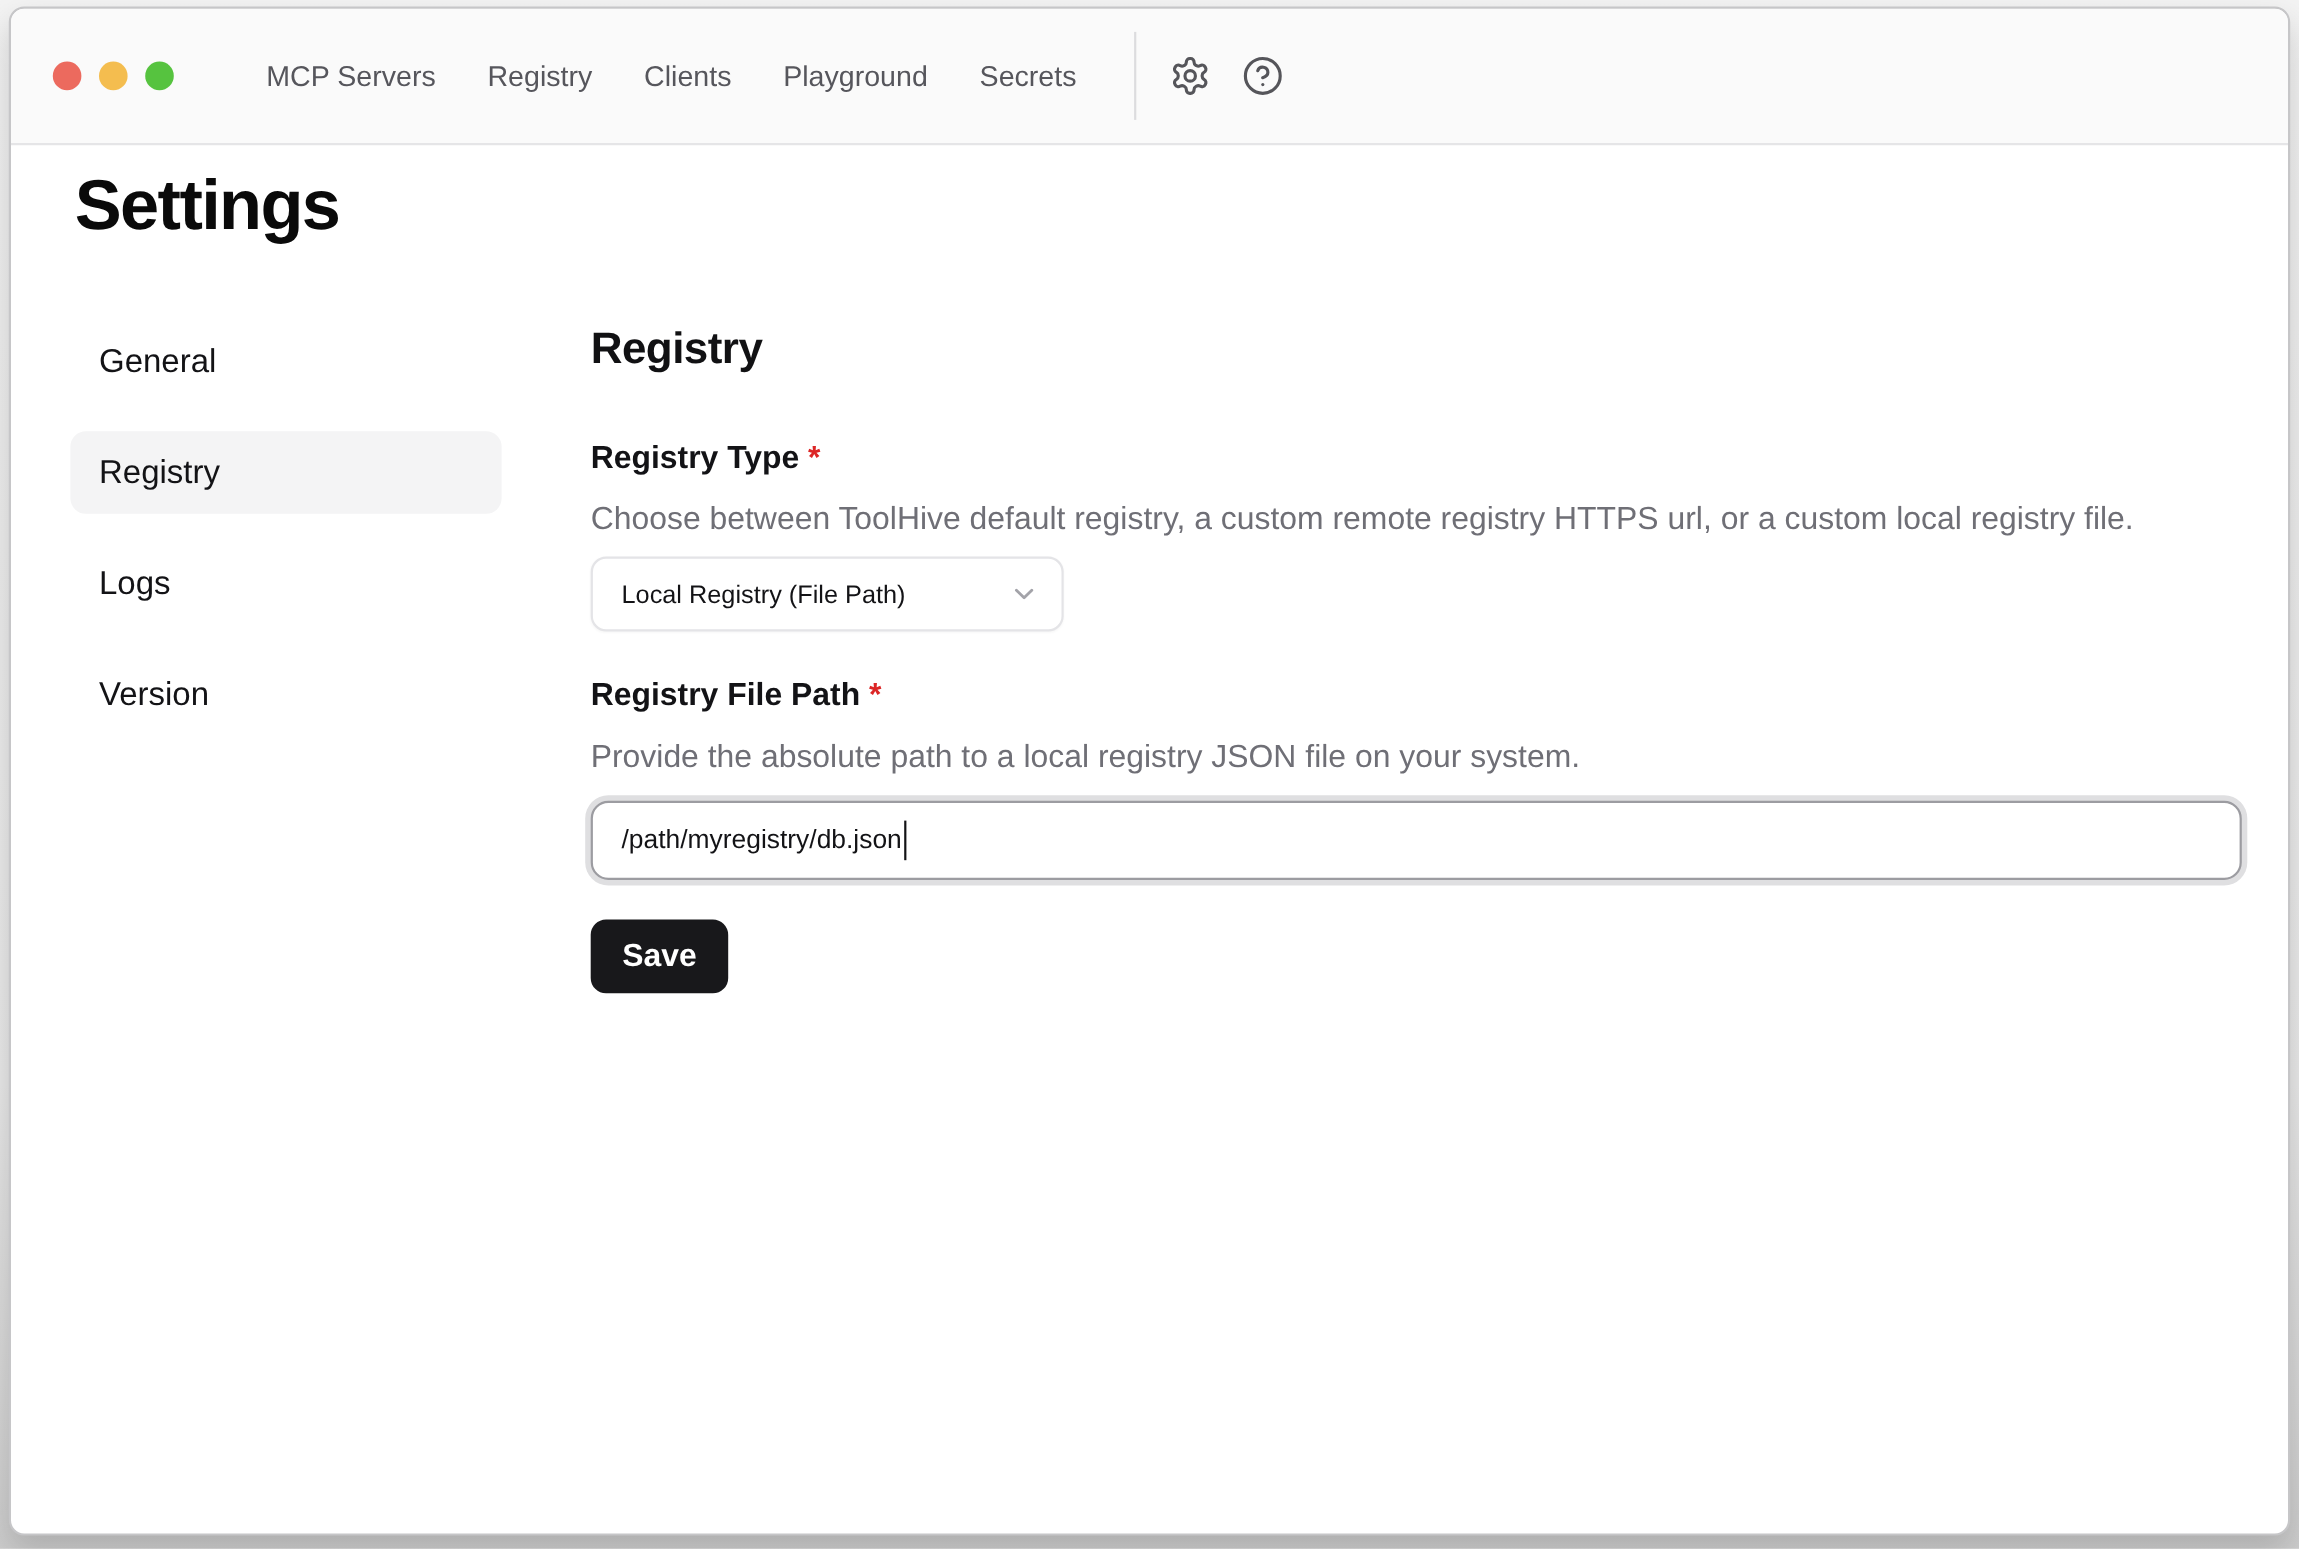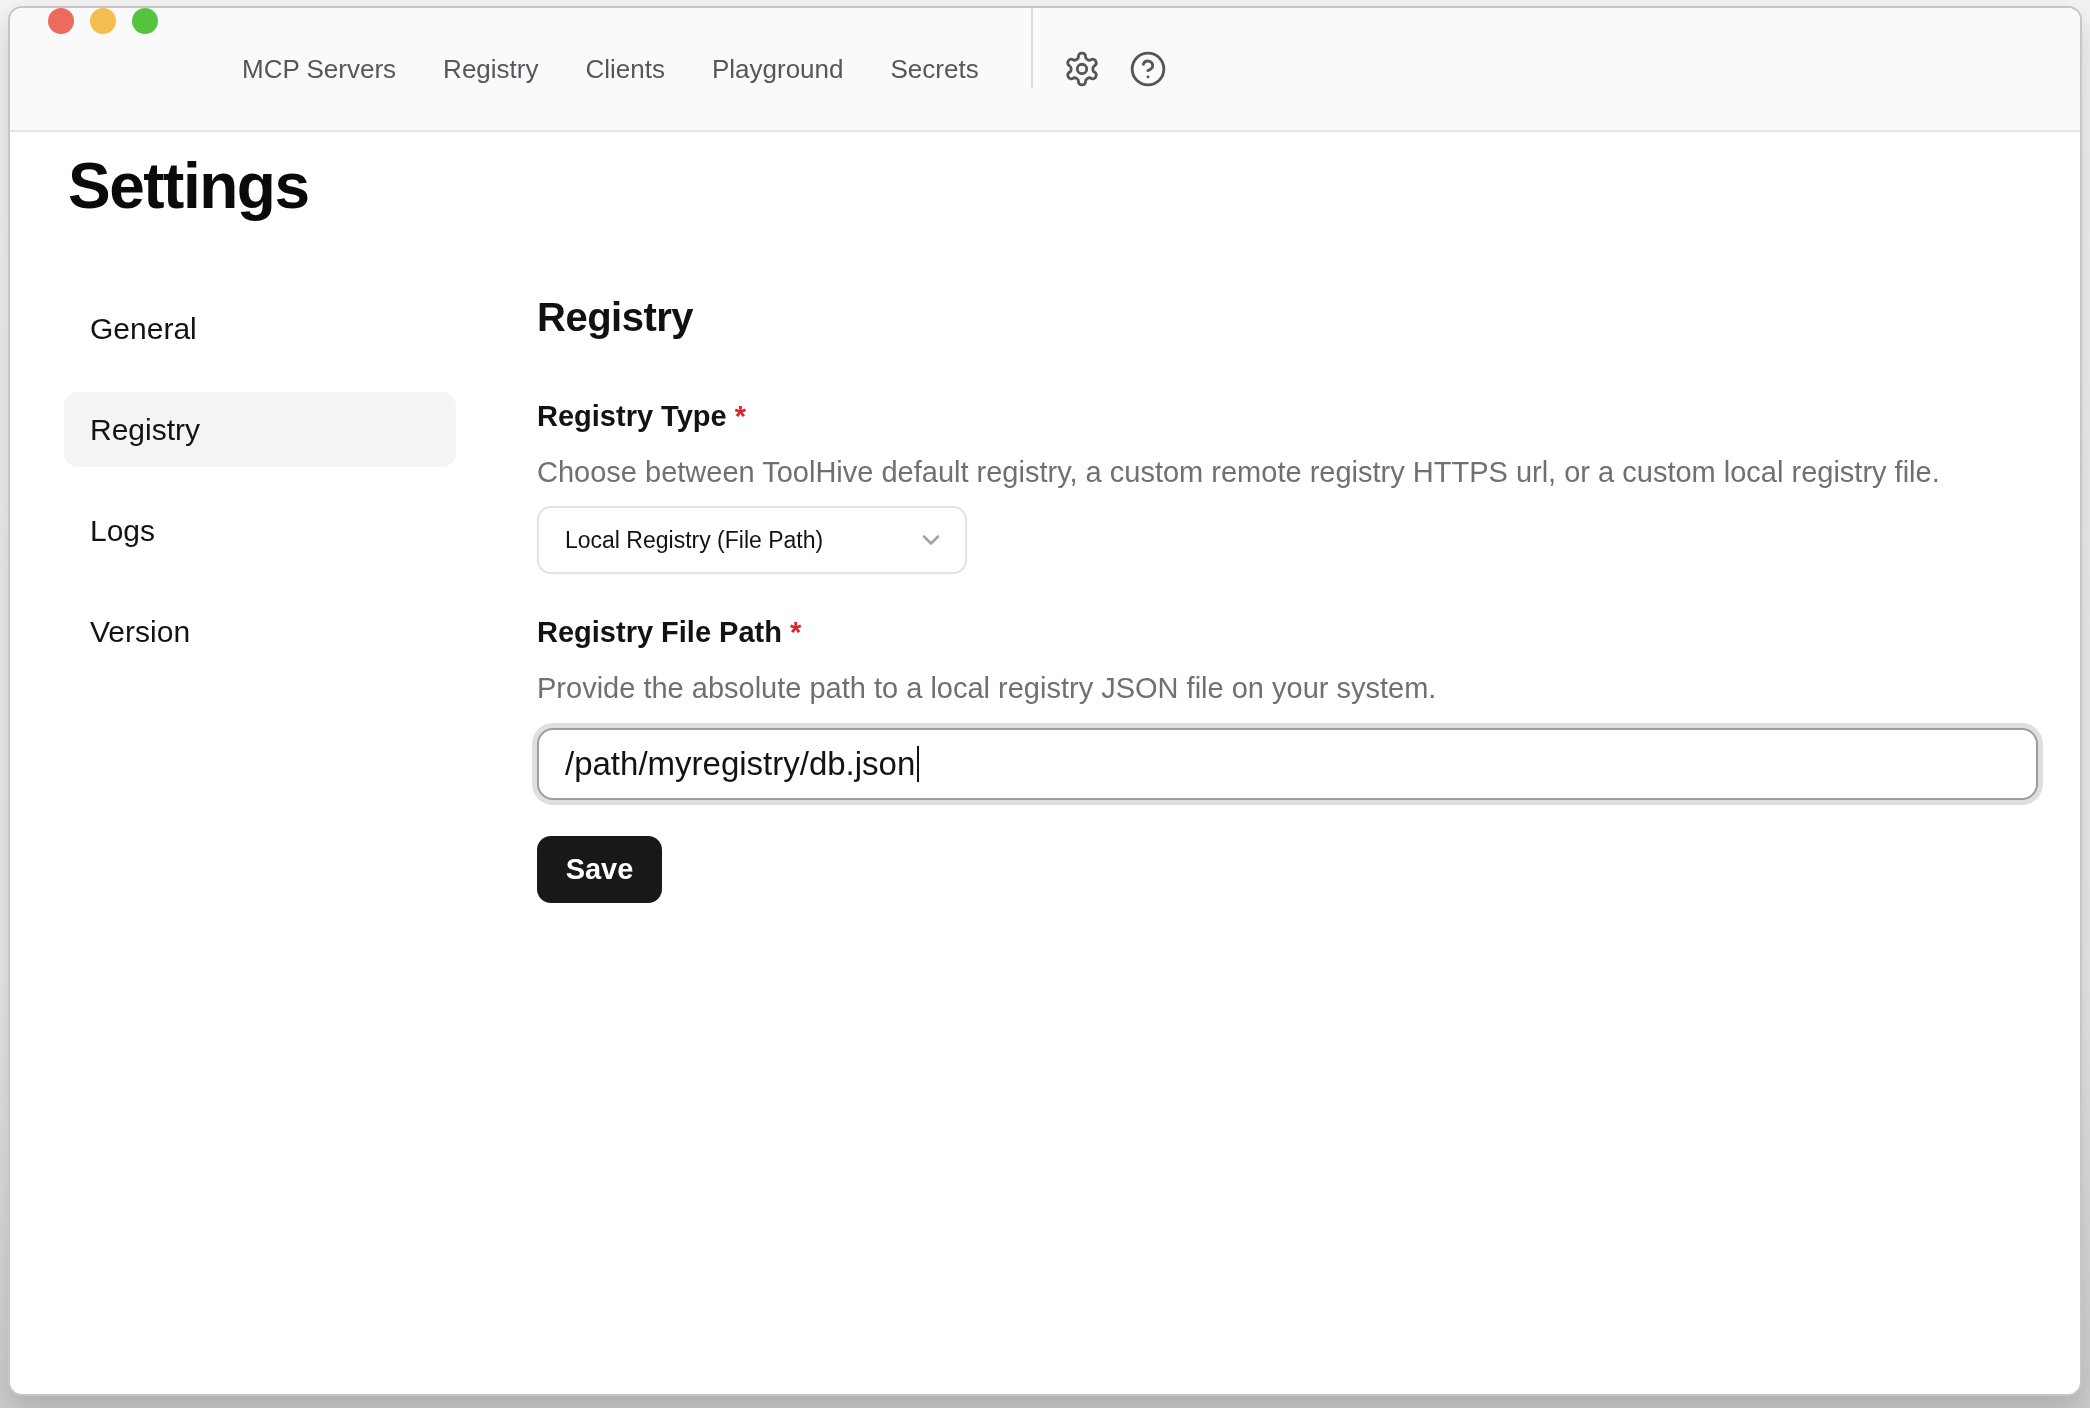--- a/index.html
+++ b/index.html
@@ -11,21 +11,21 @@
     -webkit-font-smoothing:antialiased;
   }
   .window {
     position:absolute; left:8px; top:6px; width:2074px; height:1390px;
     background:#ffffff; border:2px solid #c6c6c8; border-radius:14px;
     overflow:hidden; box-shadow:0 14px 30px rgba(0,0,0,.16);
   }
   
   .titlebar {
     height:124px; background:#fafafa; border-bottom:2px solid #e5e5e7;
-    display:flex; padding:0 18px 0 38px;
+    display:flex; align-items:center; padding:0 18px 0 38px;
   }
   .traffic { display:flex; gap:16px; flex:none; }
   .light { width:26px; height:26px; border-radius:50%; border:none; padding:0; cursor:default; }
   .light.l-close { background:#ec6a5e; }
   .light.l-min   { background:#f4bd4f; }
   .light.l-zoom  { background:#56c33f; }
   .nav { display:flex; gap:47px; margin-left:84px; align-items:center; }
   .nav-item { font-size:26px; color:#56565c; white-space:nowrap; cursor:default; }
   .tb-divider { width:2px; height:80px; background:#dcdcde; margin-left:52px; flex:none; }
   .tb-icons { display:flex; gap:28px; margin-left:30px; align-items:center; }
@@ -54,21 +54,21 @@
     display:flex; align-items:center; justify-content:space-between;
     padding:0 20px 0 26px; font-size:23px; color:#131316; cursor:default;
     box-shadow:0 1px 2px rgba(0,0,0,.03);
   }
   .select svg { width:28px; height:28px; stroke:#a3a3a9; fill:none; stroke-width:2.2; stroke-linecap:round; stroke-linejoin:round; flex:none; }
   .f2-label { margin-top:40px; }
   .text-input {
     margin-top:22px; width:1501px; height:72px; background:#fff;
     border:2px solid #9c9ca1; border-radius:16px; box-shadow:0 0 0 5px #dfdfe1;
     display:flex; align-items:center; padding:0 26px;
-    font-size:33px; color:#131316; cursor:text;
+    font-size:24px; color:#131316; cursor:text;
   }
   .caret { width:2px; height:36px; background:#131316; margin-left:2px; flex:none; }
   .save-btn {
     margin-top:36px; width:125px; height:67px; background:#18181b; color:#ffffff;
     border:none; border-radius:14px; font-size:29px; font-weight:700;
     font-family:inherit; display:flex; align-items:center; justify-content:center; cursor:pointer;
   }
 </style>
 </head>
 <body>

